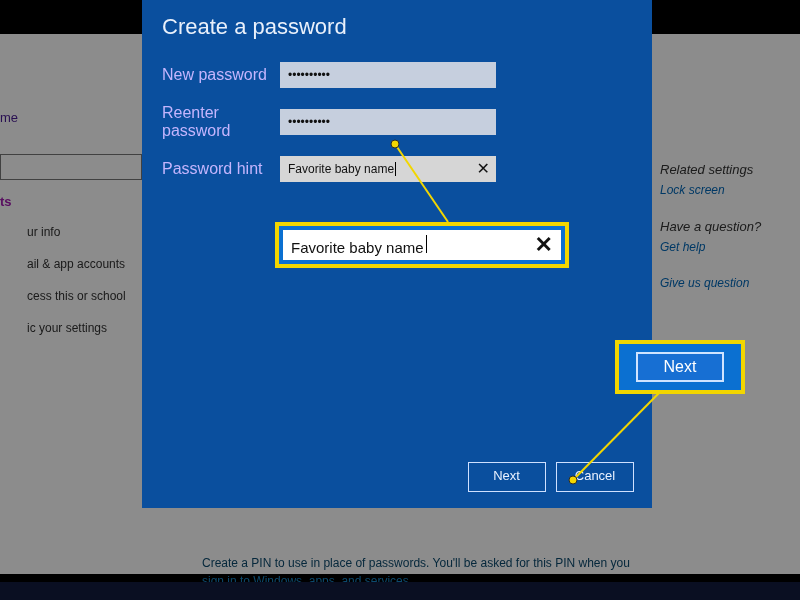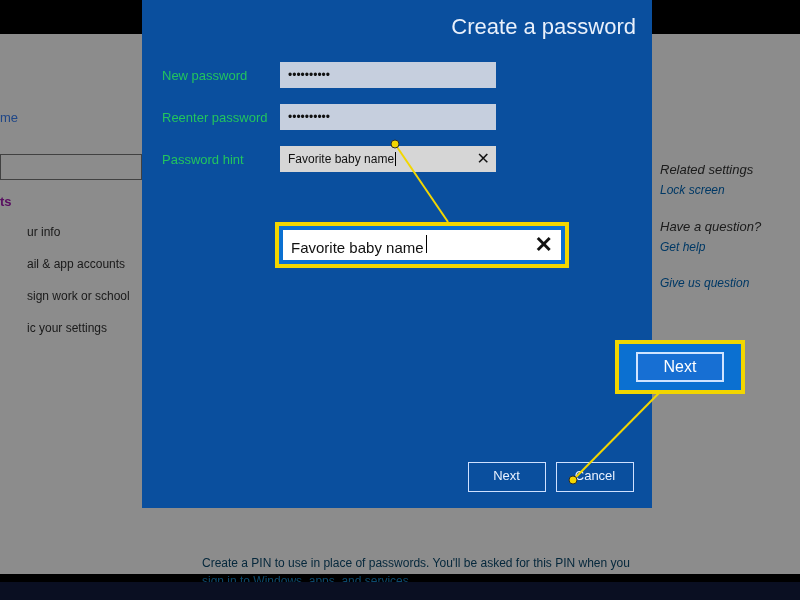--- a/index.html
+++ b/index.html
@@ -1,40 +1,40 @@
 <!DOCTYPE html>
 <html><head>
 <meta charset="utf-8">
 <style>
   html,body{margin:0;padding:0;width:800px;height:600px;overflow:hidden;font-family:"Segoe UI",Arial,sans-serif;background:#000;}
   .stage{position:relative;width:800px;height:600px;}
 
   
   .settings-bg{position:absolute;left:0;top:34px;width:800px;height:540px;background:#fff;}
-  .settings-top{position:absolute;left:0;top:72px;width:120px;color:#3b82f6;font-size:13px;}
+  .settings-top{position:absolute;left:0;top:72px;width:120px;color:#4c1d95;font-size:13px;}
   .settings-top div{padding:4px 0;}
   .search-box{position:absolute;left:0;top:120px;width:140px;height:24px;border:1px solid #777;}
   .cat-header{position:absolute;left:0;top:160px;width:120px;font-weight:600;font-size:13px;color:#a21caf;}
   .nav-list{position:absolute;left:0;top:182px;width:148px;}
   .nav-item{padding:9px 4px 9px 0;font-size:12px;color:#333;white-space:nowrap;margin-left:27px;}
   .nav-item.sel{background:#d9d9d9;}
   .pin-text{position:absolute;left:202px;top:520px;width:440px;font-size:12px;color:#0c4a6e;line-height:1.5;}
   .add-btn{position:absolute;left:202px;top:562px;width:66px;height:26px;background:#bdbdbd;color:#444;font-size:12px;display:flex;align-items:center;justify-content:center;}
   .related{position:absolute;left:660px;top:128px;width:130px;font-style:italic;}
   .rel-head{font-size:13px;color:#333;margin-bottom:6px;}
   .rel-link{font-size:12px;color:#0067b8;margin-bottom:22px;cursor:pointer;}
 
   
   .dim{position:absolute;left:0;top:34px;width:800px;height:540px;background:rgba(0,0,0,.45);}
 
   
   .dlg{position:absolute;left:142px;top:0;width:510px;height:508px;background:#0a4f9e;color:#fff;}
-  .dlg h1{margin:0;padding:14px 16px 0 20px;font-weight:400;font-size:22px;color:#e9f0fb;text-align:right;}
+  .dlg h1{margin:0;padding:14px 16px 0 20px;font-weight:400;font-size:22px;color:#e9f0fb;}
   .field-row{display:flex;align-items:center;padding:8px 20px;}
-  .field-label{width:118px;font-size:13px;color:#22c55e;}
+  .field-label{width:118px;font-size:16px;color:#c4b5fd;}
   .field-input{position:relative;flex:0 0 200px;height:26px;background:#c6cfde;color:#111;display:flex;align-items:center;padding:0 8px;font-size:12px;}
   .field-input .caret{display:inline-block;width:1px;height:14px;background:#000;margin-left:1px;}
   .field-clear{position:absolute;right:6px;top:3px;font-size:16px;color:#111;cursor:pointer;}
   .dlg-btnrow{position:absolute;right:18px;bottom:16px;}
   .dlg-btn{display:inline-block;min-width:76px;height:28px;border:1px solid #cfe0ff;color:#eaf2ff;background:transparent;margin-left:6px;font-size:13px;line-height:26px;text-align:center;cursor:pointer;}
 
   
   .callout-line{position:absolute;background:transparent;}
   .line{stroke:#f2d600;stroke-width:2;fill:none;}
   .dot{fill:#f2d600;stroke:#2b2b2b;stroke-width:1;}
@@ -55,21 +55,21 @@
 
   <div class="settings-bg">
     <div class="settings-top">
       <div>me</div>
     </div>
     <div class="search-box" placeholder="setting"></div>
     <div class="cat-header">ts</div>
     <div class="nav-list">
       <div class="nav-item">ur info</div>
       <div class="nav-item">ail &amp; app accounts</div>
-      <div class="nav-item">sign work or school</div>
+      <div class="nav-item">cess this or school</div>
       <div class="nav-item">ic your settings</div>
     </div>
     <div class="pin-text">Create a PIN to use in place of passwords. You'll be asked for this PIN when you sign in to Windows, apps, and services.</div>
     <div class="add-btn">Add</div>
 
     <div class="related">
       <div class="rel-head">Related settings</div>
       <div class="rel-link">Lock screen</div>
       <div class="rel-head">Have a question?</div>
       <div class="rel-link">Get help</div>

